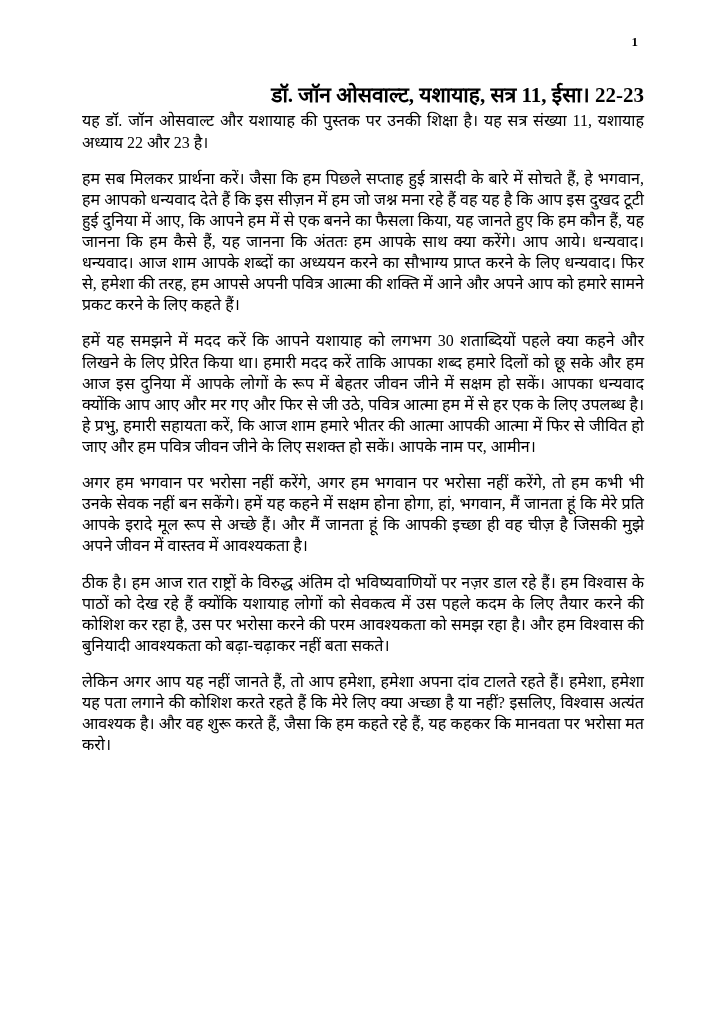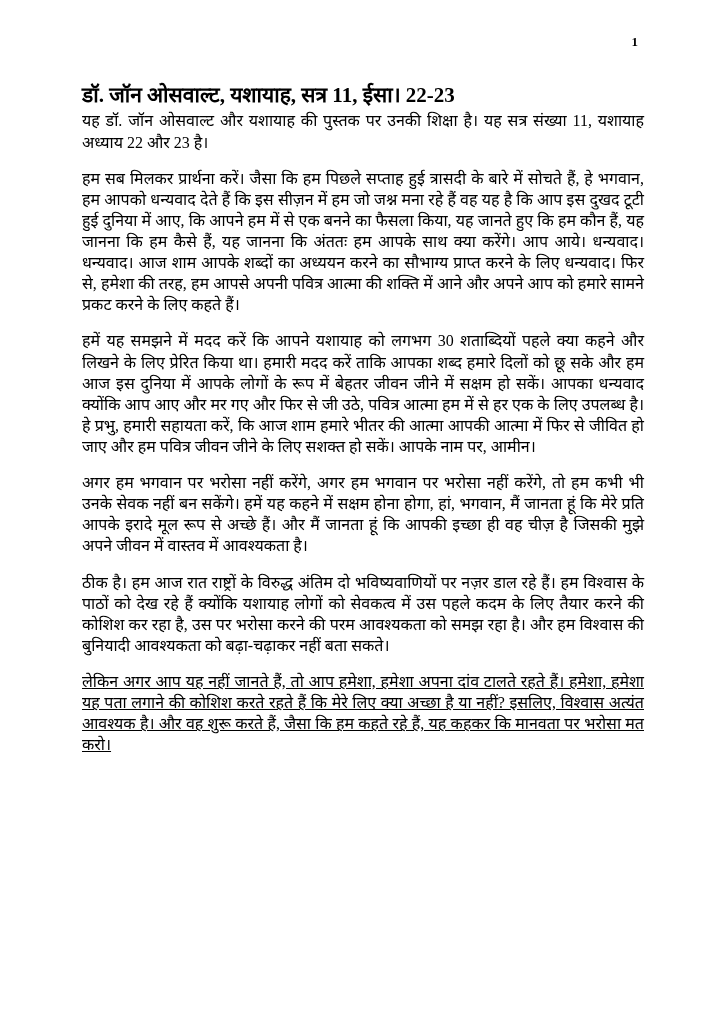--- a/index.html
+++ b/index.html
@@ -21,40 +21,39 @@
   .page-number {
     position: absolute;
     top: 34px;
     right: 86px;
     font-size: 13px;
     font-weight: bold;
     color: #000000;
   }
   .doc-title {
     margin: 46px 0 0 0;
-    text-align: left;
+    text-align: right;
     font-weight: bold;
     font-size: 21px;
     line-height: 1.45;
   }
   .doc-title .title-line {
     display: block;
   }
   .doc-body {
   }
   .doc-body p {
     margin: 0 0 15px 0;
     font-size: 16px;
     line-height: 1.32;
     text-align: justify;
     color: #000000;
   }
   .doc-body p:last-child {
     margin-bottom: 0;
-    text-decoration: underline;
   }
 </style>
 </head>
 <body>
 
 <div class="page">
 
   <div class="page-number">1</div>
 
   <h1 class="doc-title">

